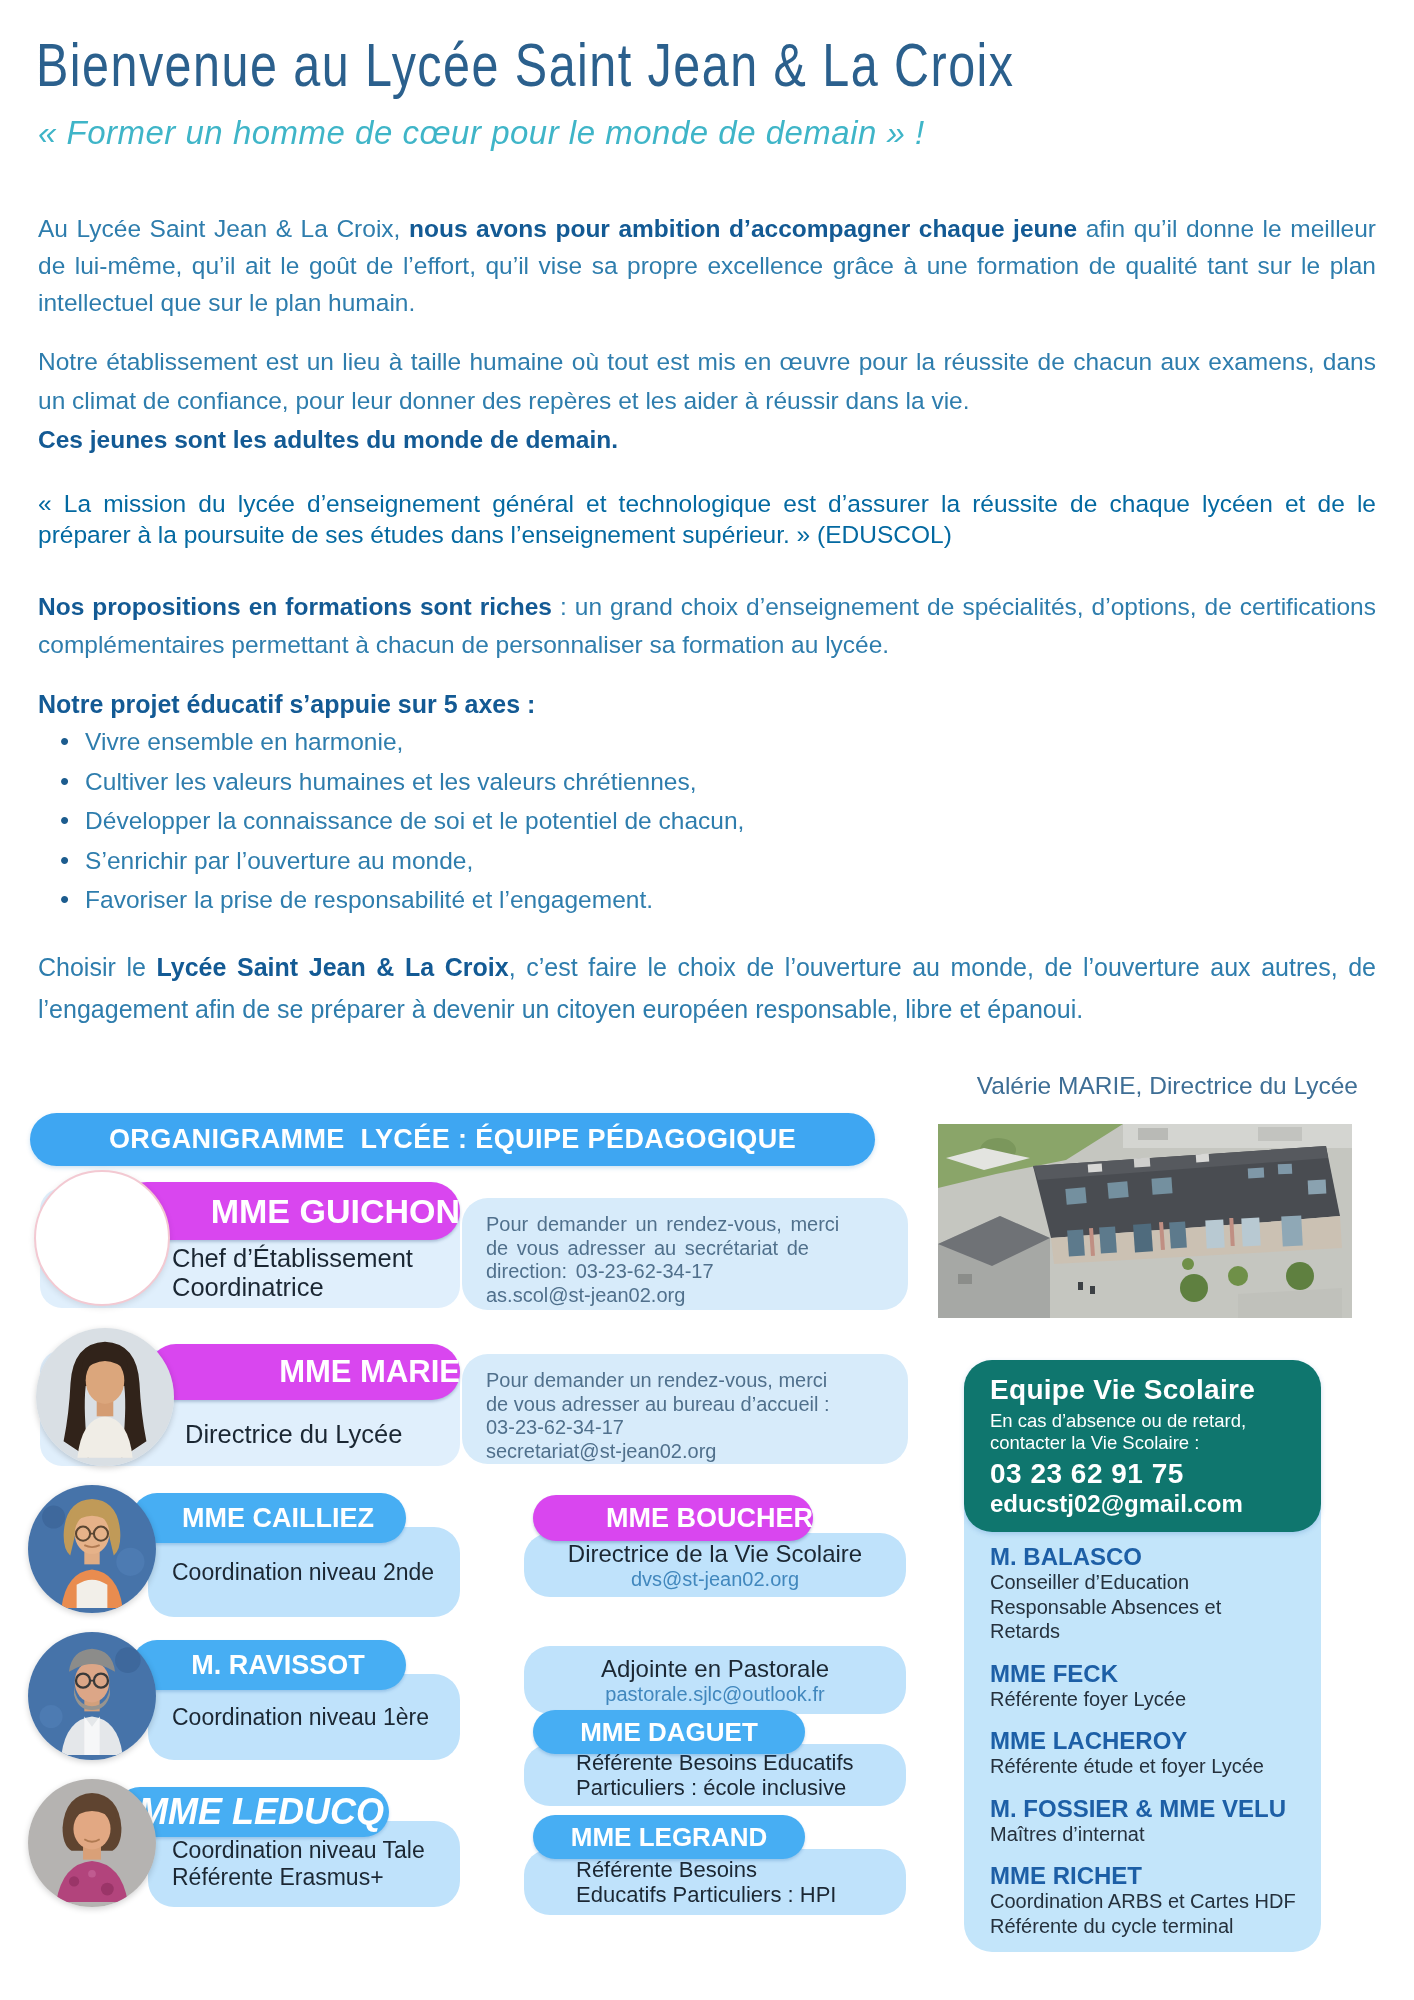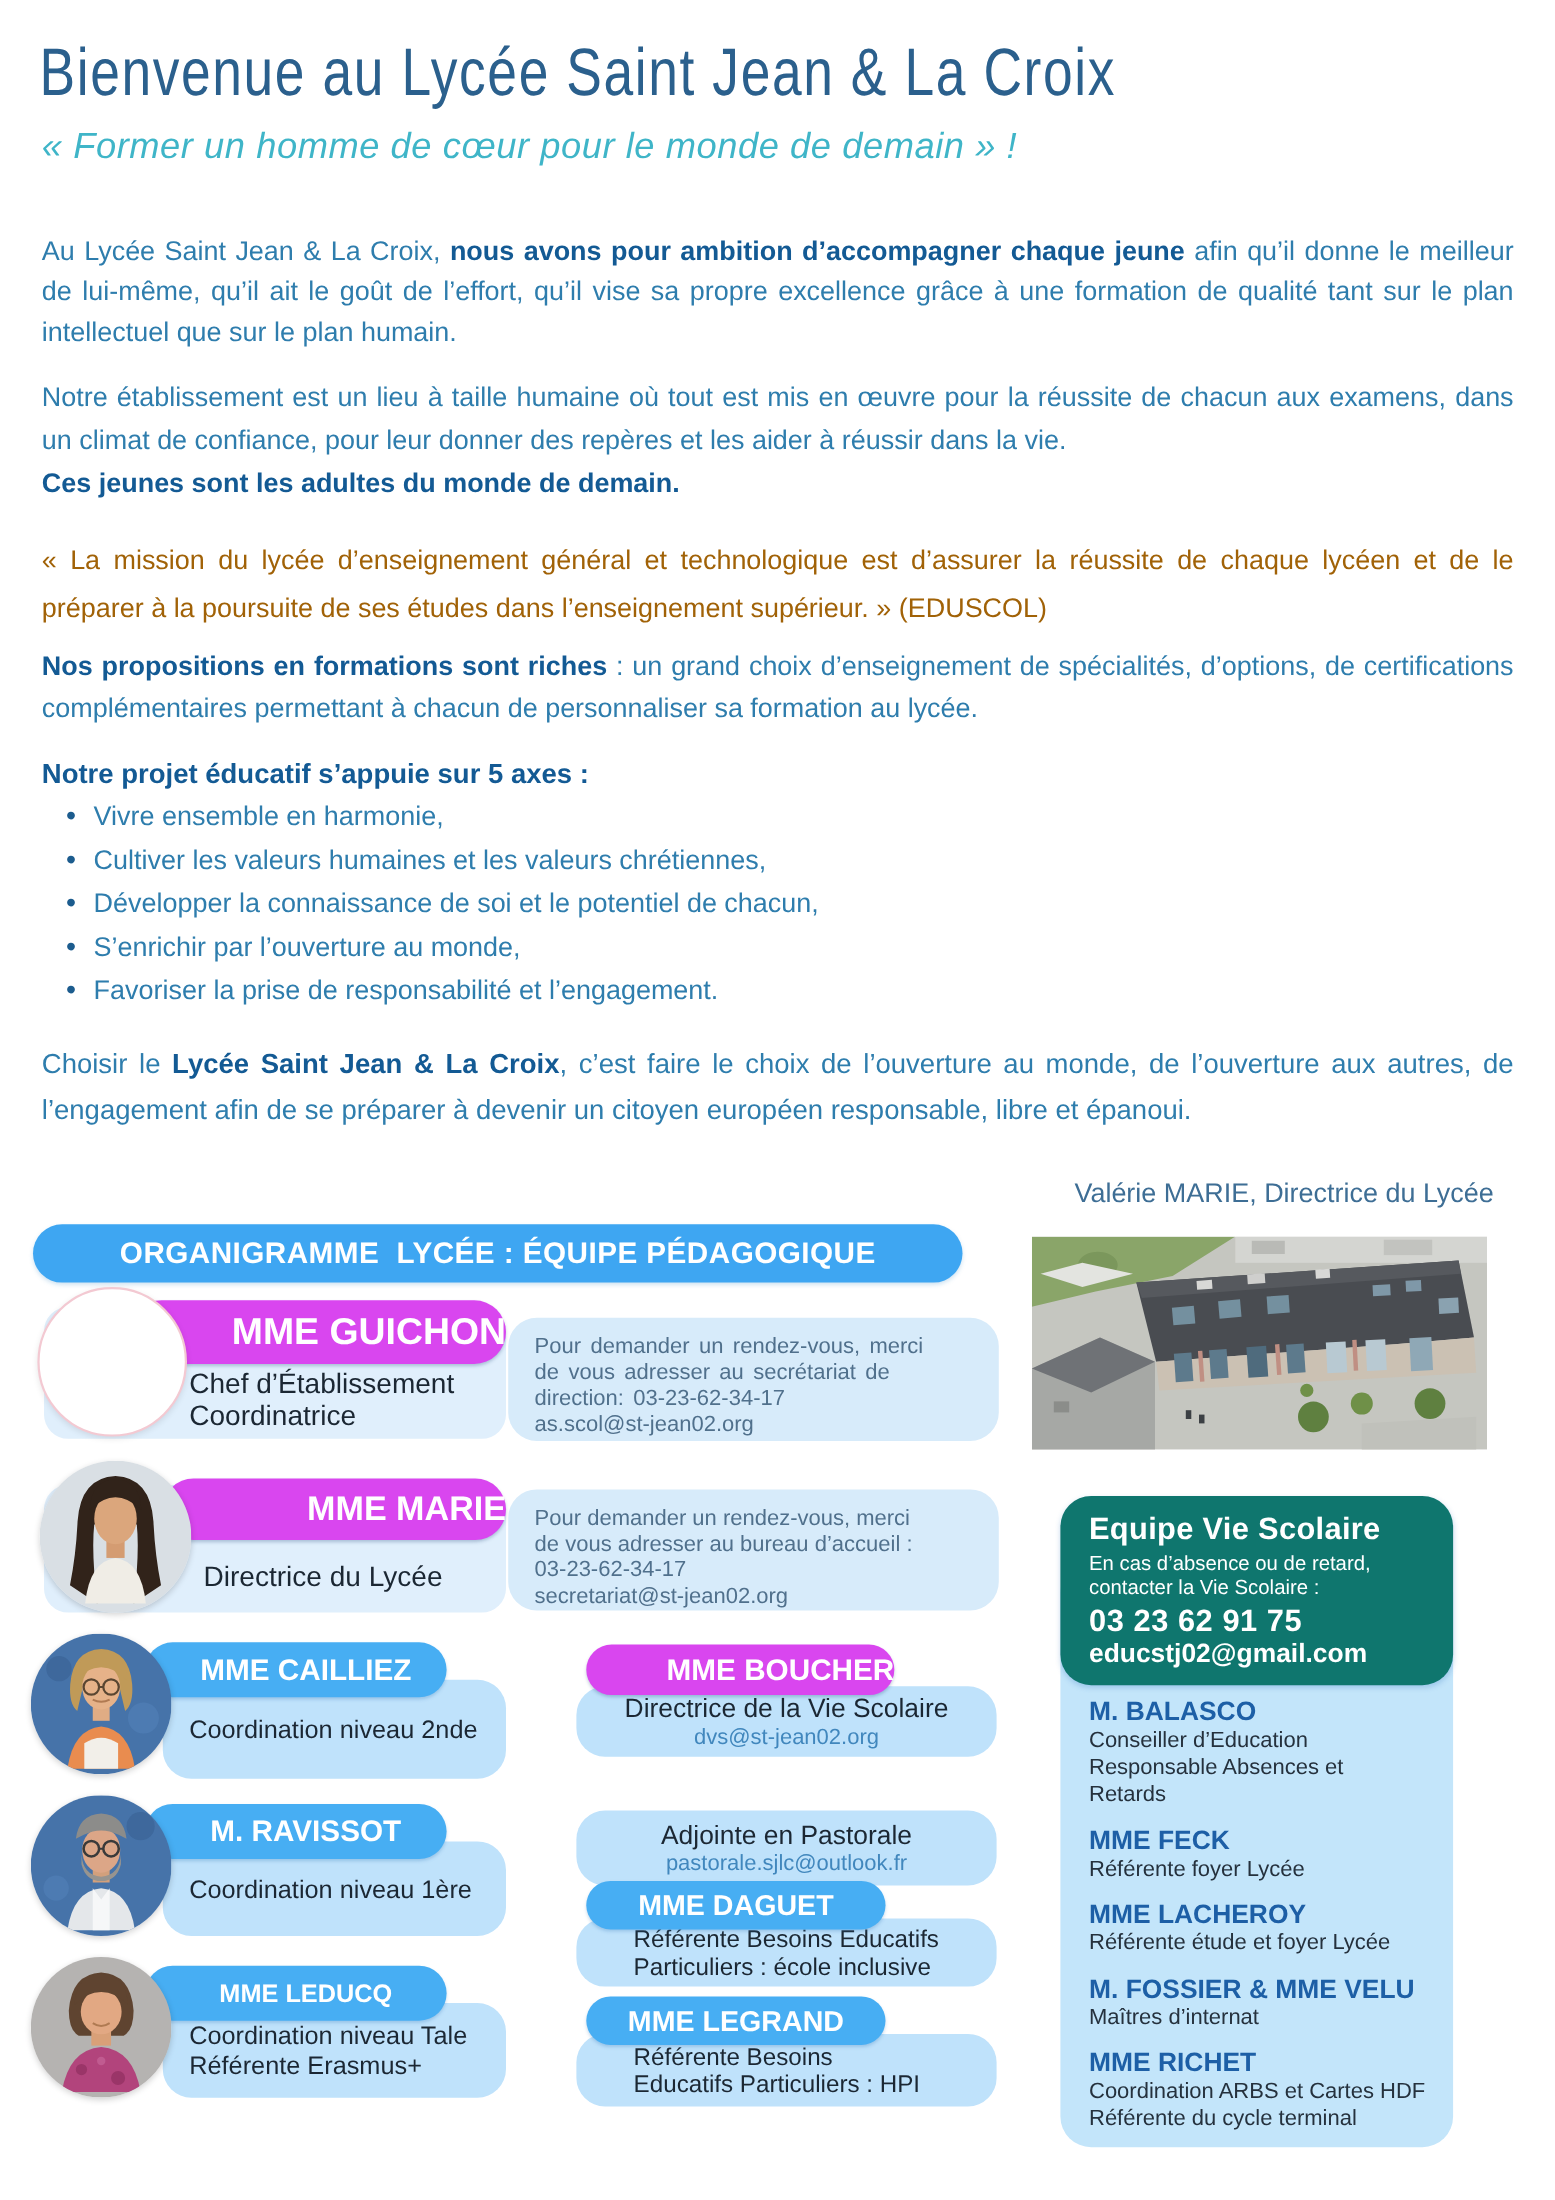--- a/index.html
+++ b/index.html
@@ -10,21 +10,21 @@
 
   
   .title{left:36px;top:30px;font-size:50px;font-weight:400;color:#2b608d;letter-spacing:1.5px;
          transform:scale(.97,1.22);transform-origin:0 0;width:1200px;}
   .subtitle{left:38px;top:114px;font-size:33px;font-style:italic;color:#3fb5c8;letter-spacing:.5px;}
   .para{left:38px;width:1338px;font-size:24.5px;line-height:37px;color:#2e7dad;text-align:justify;}
   .para b,.bold-navy{color:#135a94;font-weight:bold;}
   .p1{top:210px;}
   .p2{top:342px;line-height:39px;}
   .p2b{display:block;}
-  .quote{top:488px;color:#a16207;line-height:44px;}
+  .quote{top:488px;color:#0369a1;line-height:31px;}
   .p3{top:588px;line-height:38px;}
   .axes-title{left:38px;top:690px;font-size:25px;font-weight:bold;color:#135a94;}
   .axes{left:60px;top:726px;width:1200px;margin:0;padding:0;list-style:none;}
   .axes li{font-size:24.5px;color:#2e7dad;height:39.5px;}
   .axes li::before{content:"•";color:#1c5c8e;margin-right:16px;font-size:26px;}
   .p4{top:946px;font-size:25px;line-height:42px;}
   .signature{top:1072px;right:56px;font-size:24.5px;color:#3e6e95;}
 
   
   .org-header{left:30px;top:1113px;width:845px;height:53px;border-radius:27px;background:#3ea6f2;
@@ -213,21 +213,21 @@
       <circle cx="43" cy="38" r="5.5" fill="none" stroke="#3a3a3a" stroke-width="1.8"></circle>
       <circle cx="57" cy="38" r="5.5" fill="none" stroke="#3a3a3a" stroke-width="1.8"></circle>
       <line x1="48.5" y1="38" x2="51.5" y2="38" stroke="#3a3a3a" stroke-width="1.5"></line>
     </svg>
   </div>
 
   <div class="abs role-box pre" style="left:148px;top:1821px;width:312px;height:86px;display:flex;align-items:center;padding-left:24px;box-sizing:border-box;font-size:23px;line-height:27px;">
     <span class="pre">Coordination niveau Tale
 Référente Erasmus+</span>
   </div>
-  <div class="abs blue-pill" style="left:132px;top:1787px;width:274px;height:50px;font-size:23px;padding-left:18px;box-sizing:border-box;">
+  <div class="abs blue-pill" style="left:115px;top:1787px;width:274px;height:50px;font-size:36px;padding-left:18px;box-sizing:border-box;font-style:italic;">
     <span>MME LEDUCQ</span>
   </div>
   <div class="abs avatar" style="left:28px;top:1779px;width:128px;height:128px;">
     <svg viewBox="0 0 100 100" xmlns="http://www.w3.org/2000/svg">
       <rect width="100" height="100" fill="#b5b3b1"></rect>
       <path d="M50,11 Q29,12 27,38 Q27,52 34,56 L66,56 Q73,52 73,38 Q71,12 50,11 Z" fill="#5f4430"></path>
       <path d="M22,96 Q27,66 50,64 Q73,66 78,96 Z" fill="#b2447c"></path>
       <circle cx="36" cy="80" r="4" fill="#9a3568"></circle>
         <circle cx="62" cy="86" r="5" fill="#9a3568"></circle>
         <circle cx="50" cy="74" r="3" fill="#c05b90"></circle>

